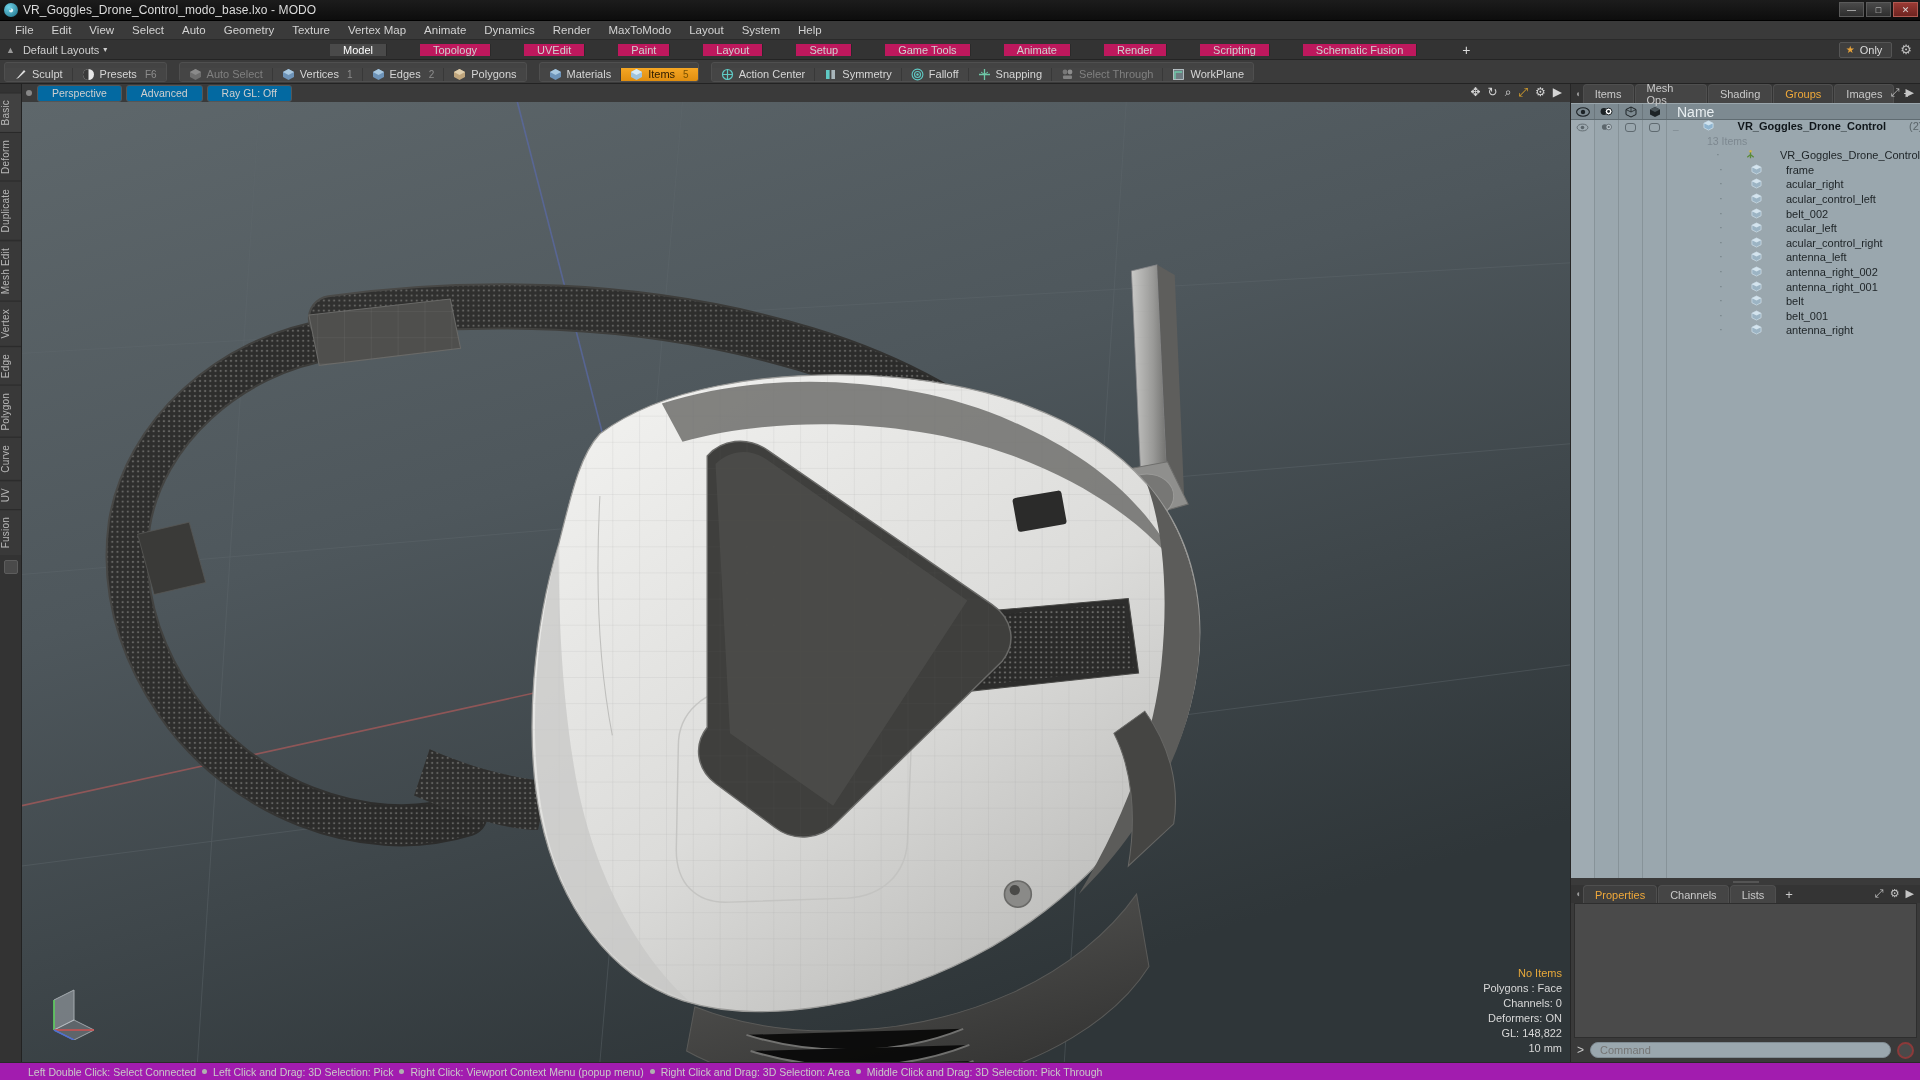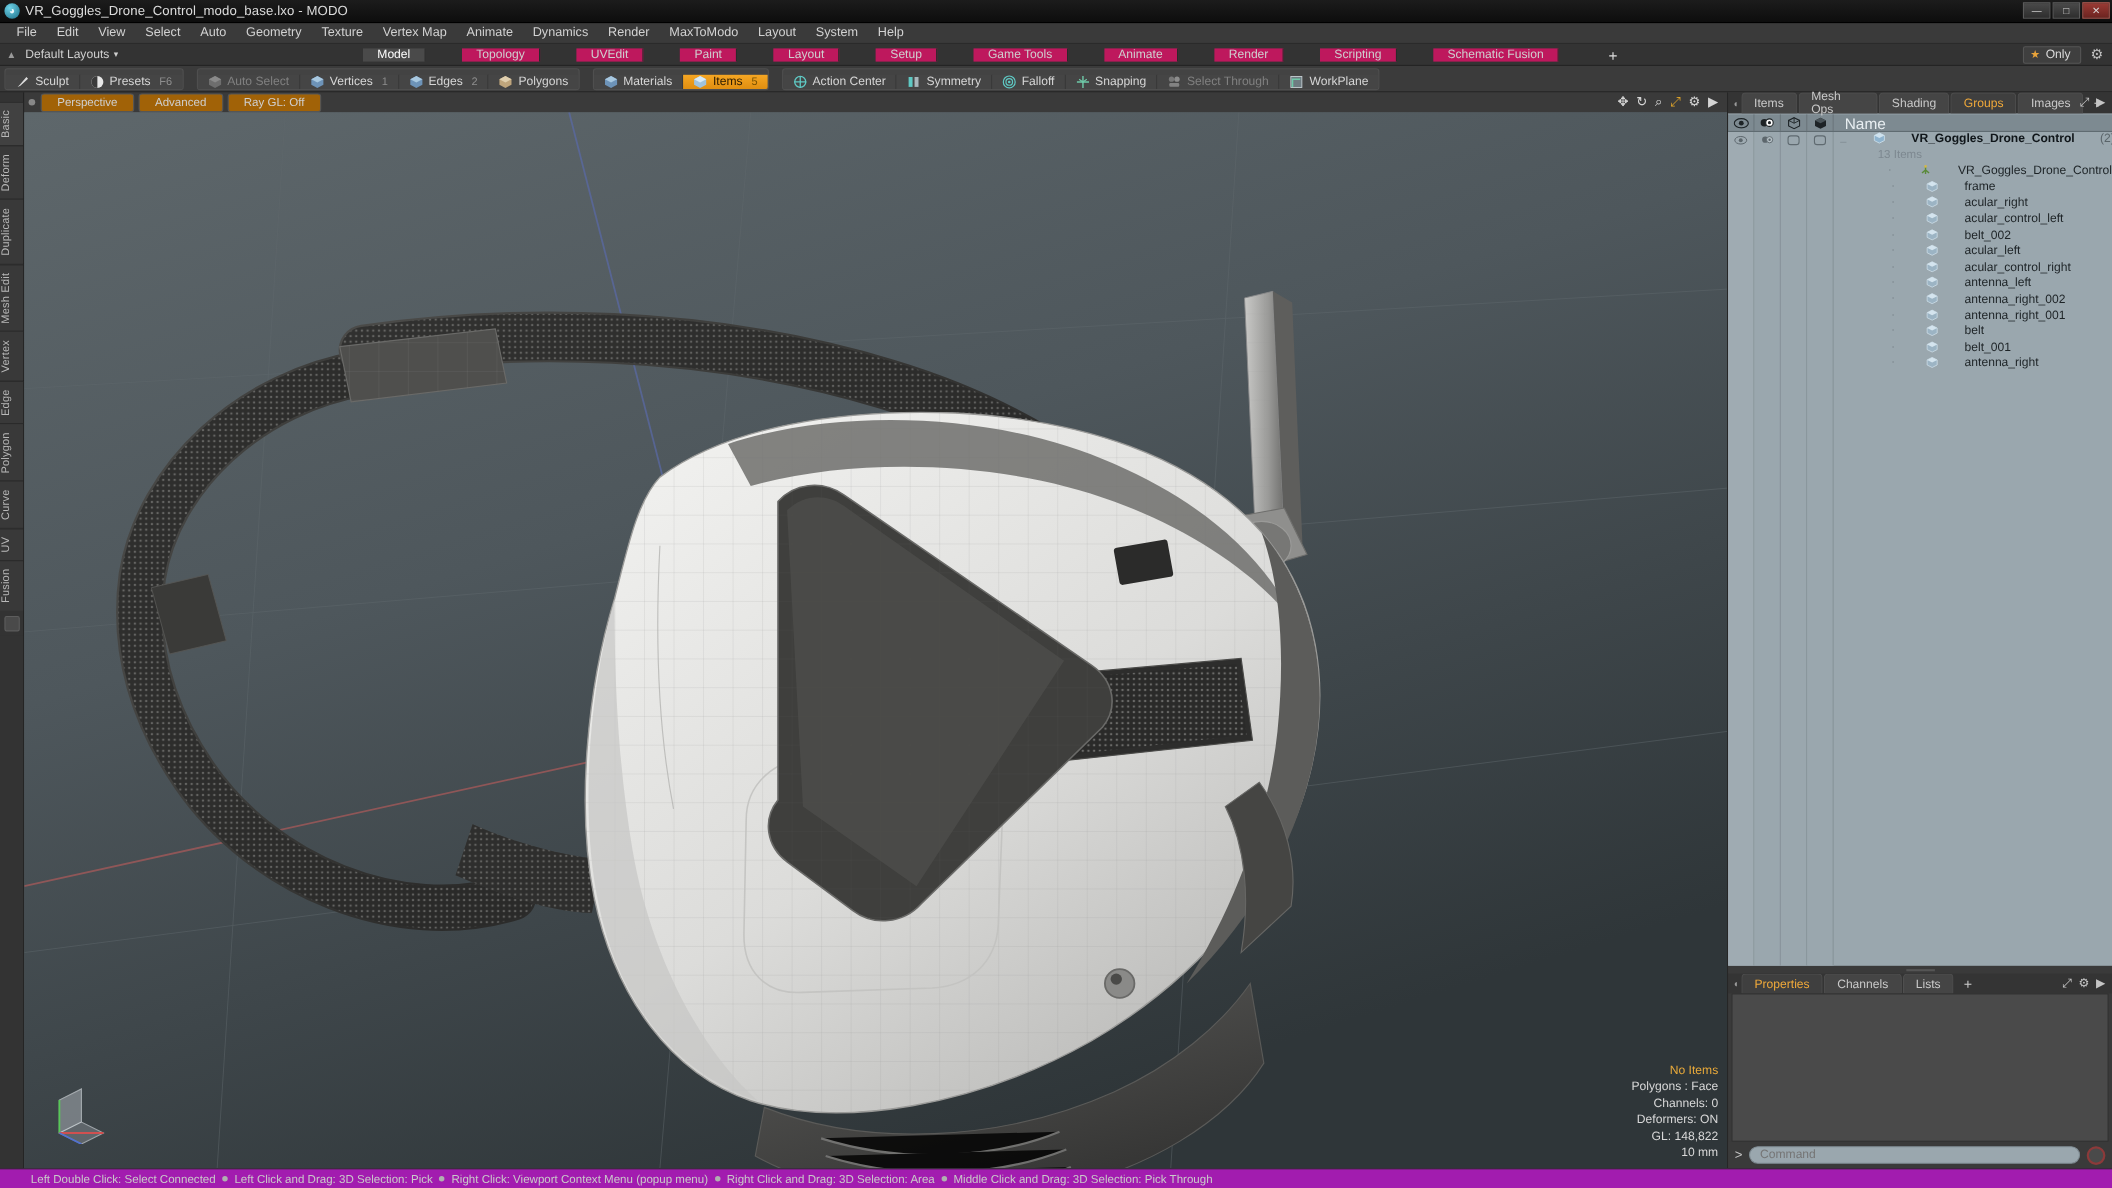--- a/index.html
+++ b/index.html
@@ -103,21 +103,21 @@
   .rail-spacer { flex: 1; background: #333; }
   .rail-box { width:14px; height:14px; margin:4px auto; background:#4a4a4a; border:1px solid #5d5d5d; border-radius:2px; }
 
   
   .vpcol { flex: 1; display: flex; flex-direction: column; min-width: 0; }
   .vptabs {
     height: 18px; background: #3a3a3a; display: flex; align-items: center; gap: 0;
     flex: 0 0 18px; padding-left: 4px; position: relative;
   }
   .vptab {
-    color: #cfcfcf; font-size: 10.5px; padding: 1px 14px; background: #a16207;
+    color: #cfcfcf; font-size: 10.5px; padding: 1px 14px; background: #0369a1;
     border: 1px solid #565656; border-radius: 3px; margin-right: 4px; line-height: 13px;
   }
   .vpdot { width:6px; height:6px; border-radius:50%; background:#888; margin-right:5px; }
   .vp-icons { position:absolute; right:8px; top:1px; display:flex; align-items:center; gap:7px; }
   .vp-icons span { color:#d5d5d5; font-size:12px; line-height:14px; }
   .vp-icons .gold { color:#e0a52a; }
 
   .viewport {
     flex: 1; position: relative; overflow: hidden;
     background: linear-gradient(160deg,#5c6569 0%, #525b60 35%, #3f4649 70%, #323a3d 100%);

